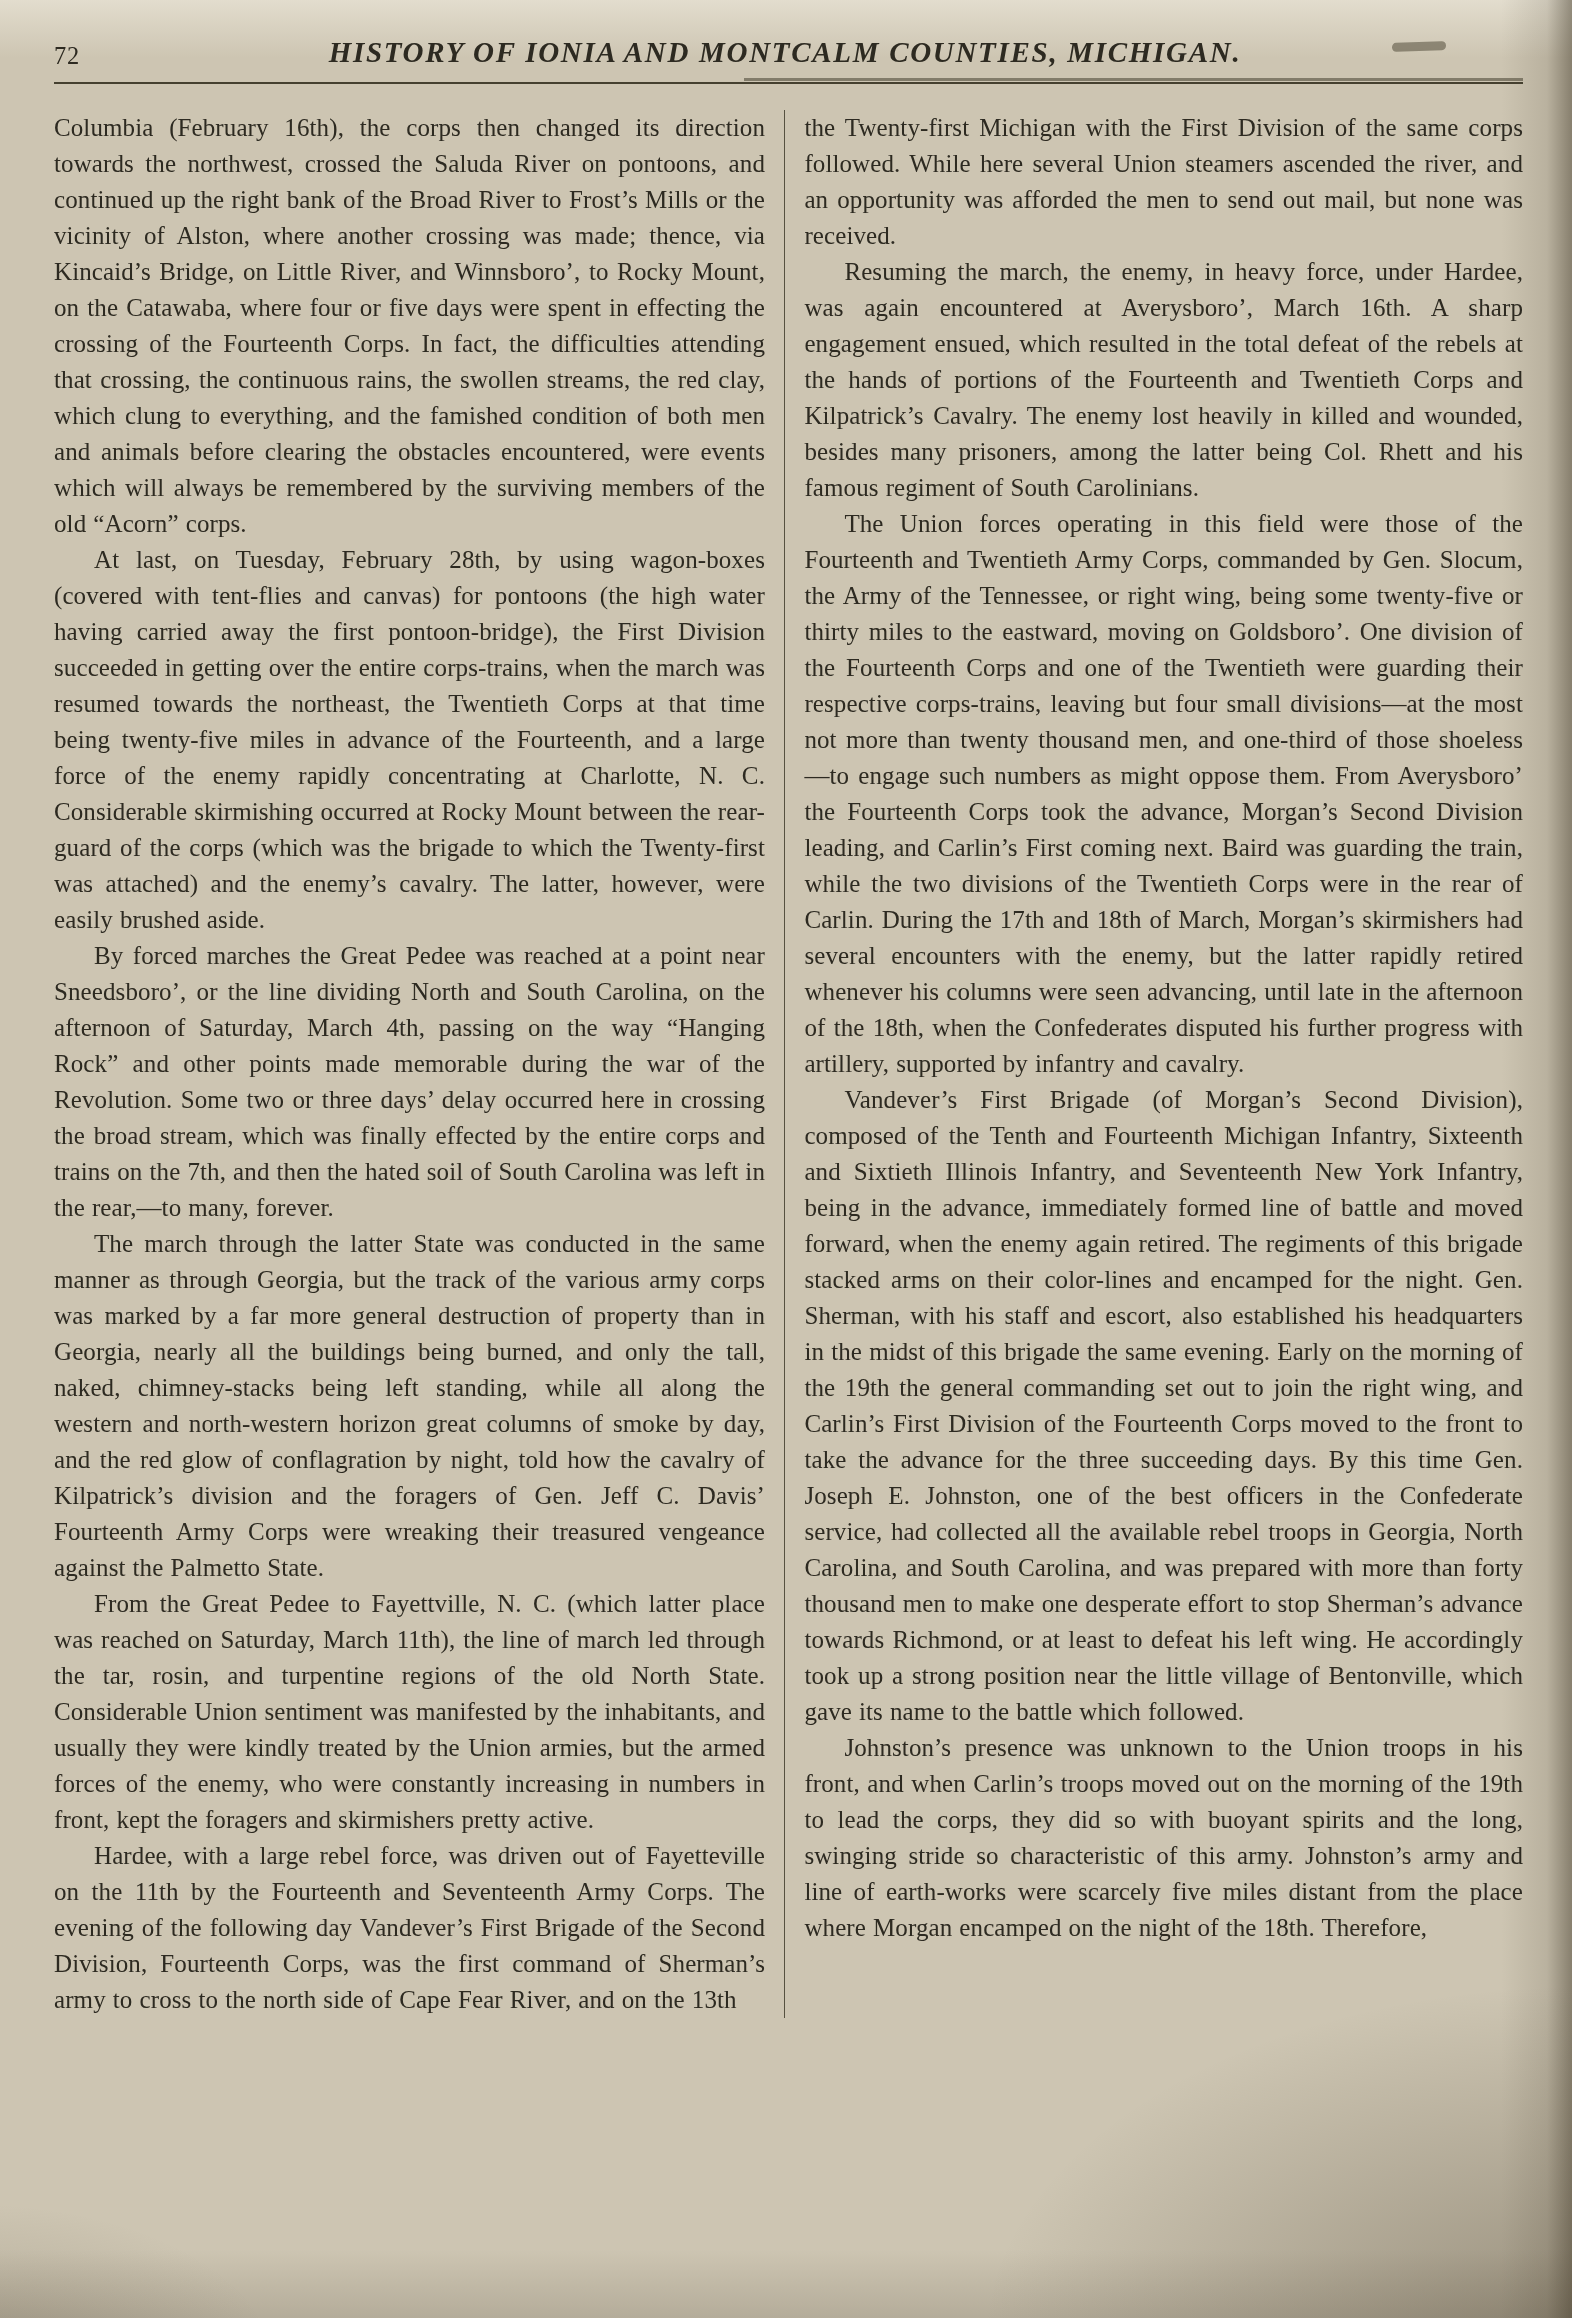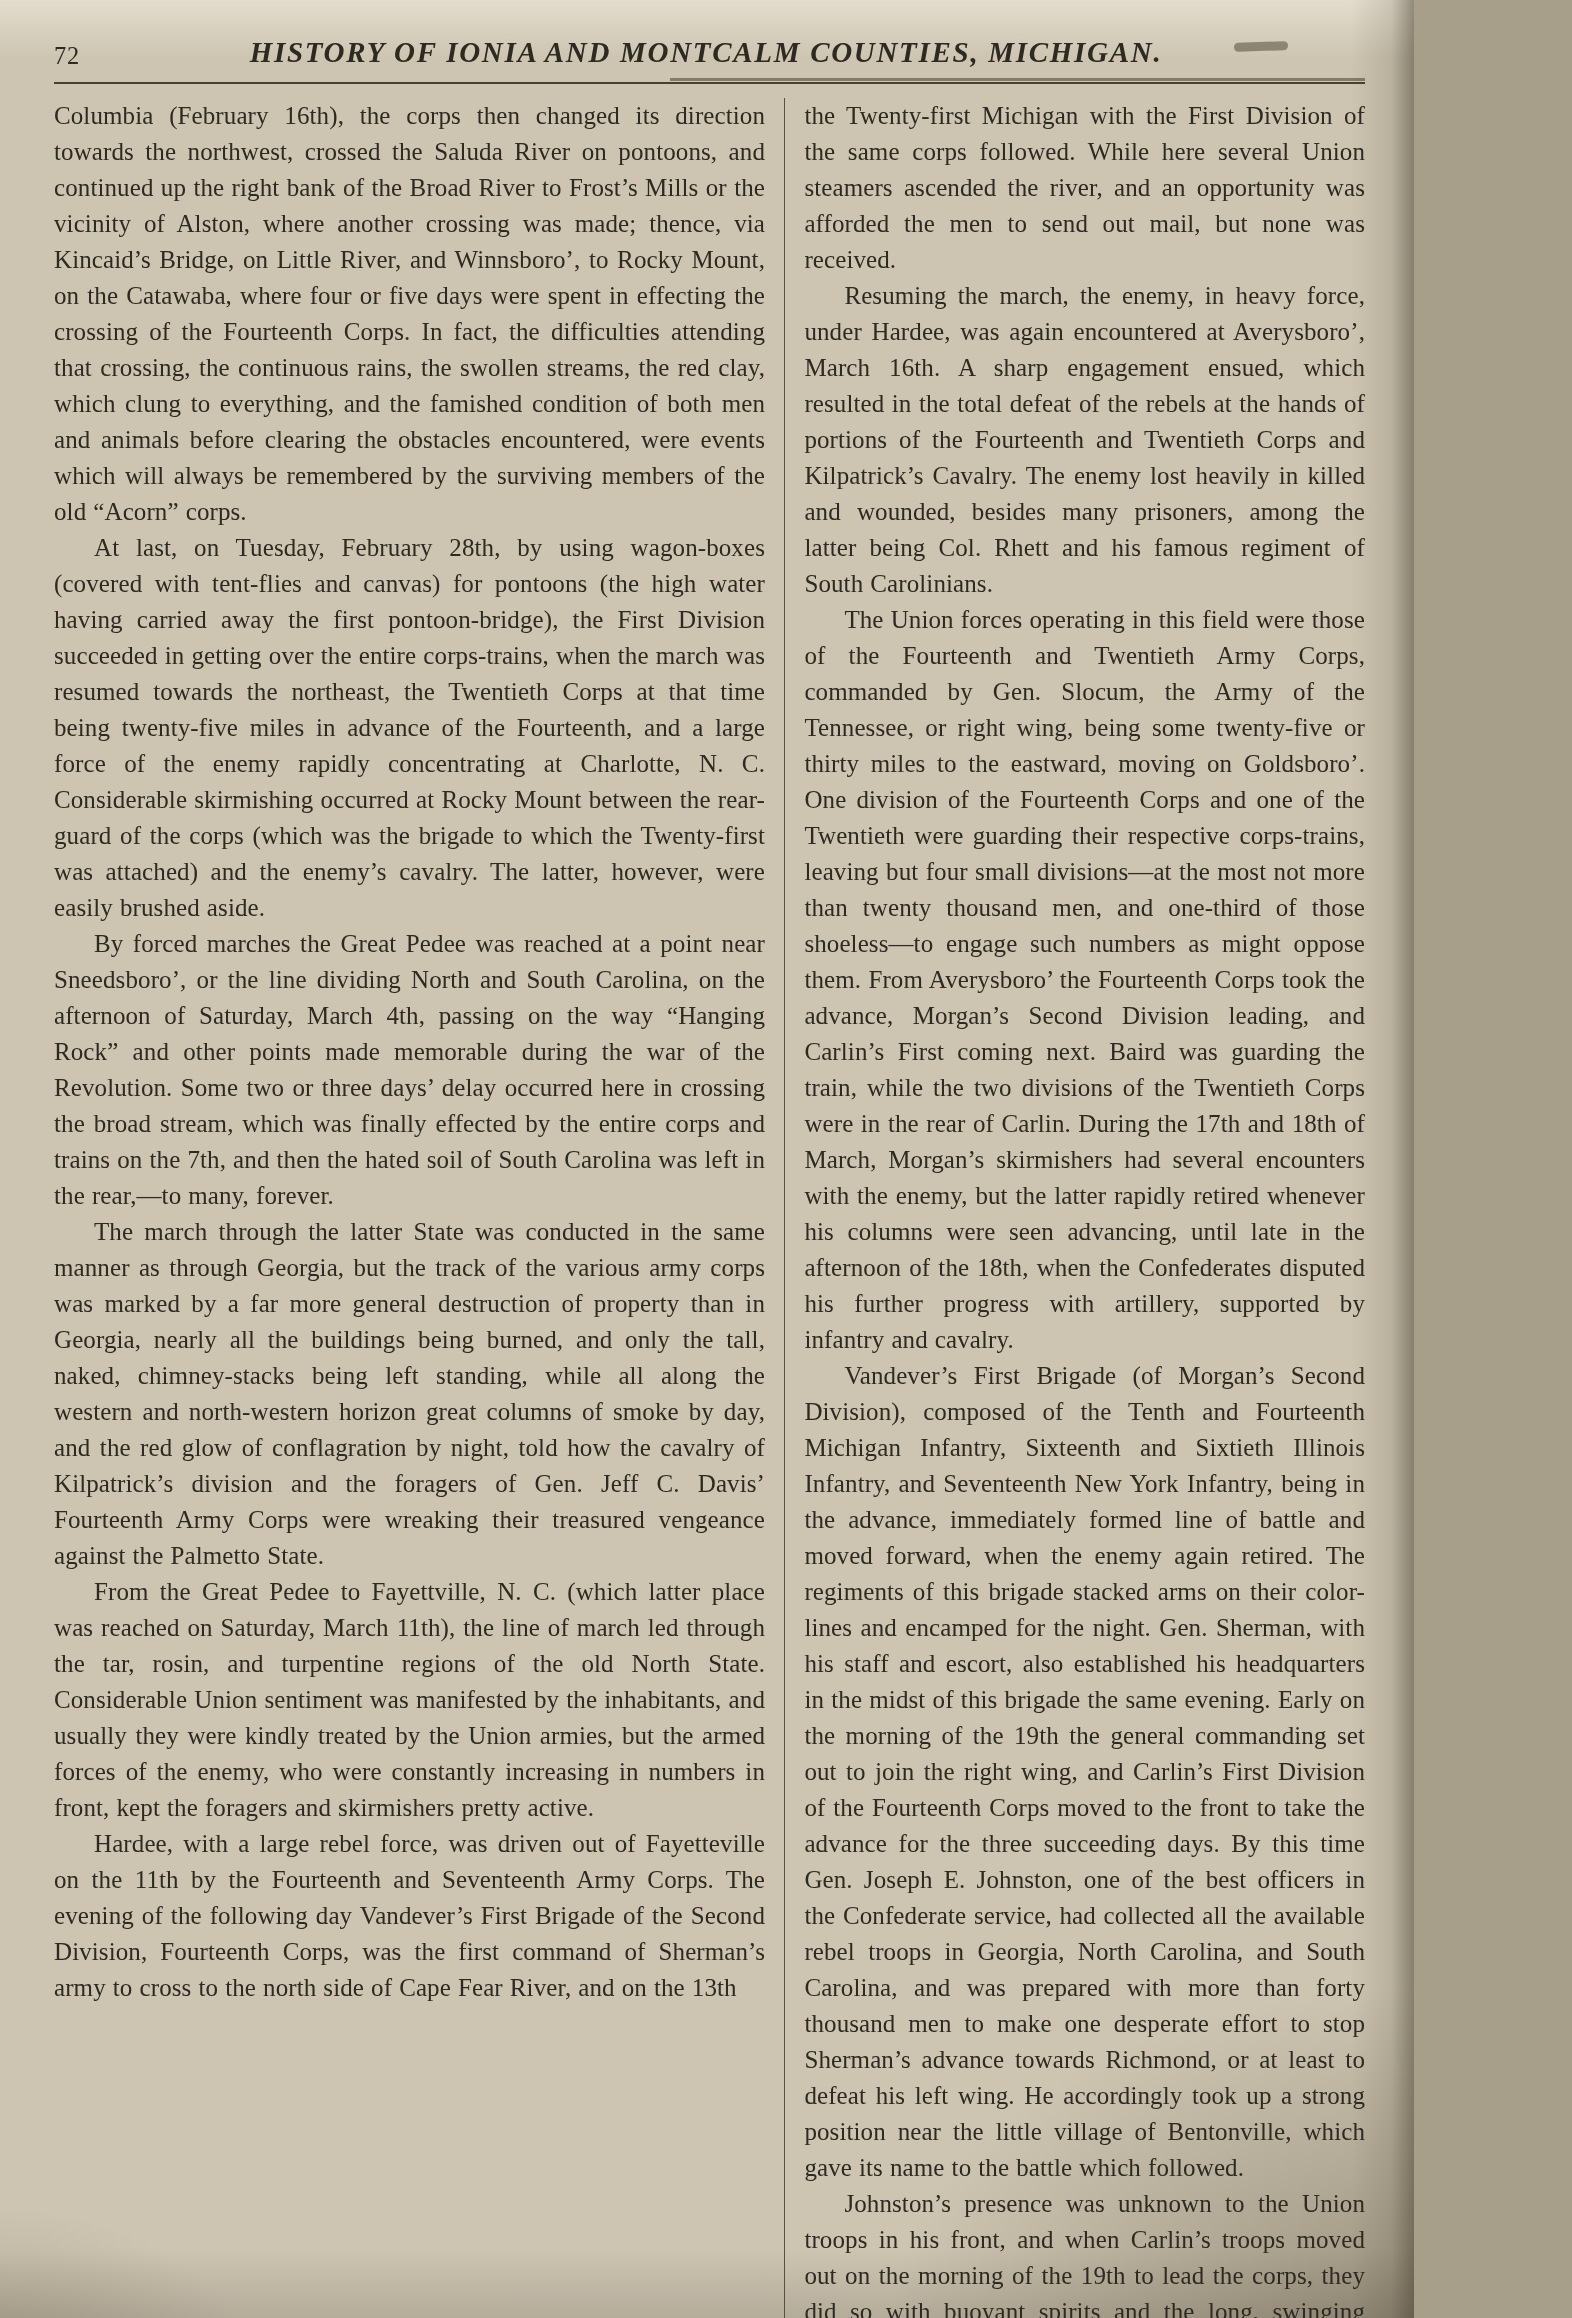--- a/index.html
+++ b/index.html
@@ -1,18 +1,18 @@
 <!DOCTYPE html>
 <html lang="en" style="font-size:11px"><head>
 <meta charset="utf-8">
 <style>
   html, body { margin: 0; padding: 0; background: #a89f8b; }
   .page {
     position: relative;
-    width: 1414px;
+    width: 1572px;
     height: 2319px;
     overflow: hidden;
     font-family: "Liberation Serif", "DejaVu Serif", serif;
     color: #2d2a21;
     background:
       radial-gradient(ellipse 55% 22% at 101% 101%, rgba(70,60,42,0.40), rgba(70,60,42,0) 70%),
       radial-gradient(ellipse 28% 10% at -2% 102%, rgba(70,60,42,0.22), rgba(70,60,42,0) 70%),
       linear-gradient(270deg, rgba(66,58,42,0.50) 0%, rgba(66,58,42,0.14) 1.6%, rgba(66,58,42,0) 4.5%),
       linear-gradient(0deg, rgba(66,58,42,0.18) 0%, rgba(66,58,42,0) 3%),
       linear-gradient(180deg, rgba(244,240,228,0.55) 0%, rgba(244,240,228,0) 2.5%),
@@ -57,21 +57,21 @@
   .header-rule .rule-thick {
     position: absolute;
     top: -6.3px;
     right: 0;
     width: 53%;
     height: 3.5px;
     background: rgba(69,64,47,0.55);
   }
   .columns {
     display: flex;
-    margin: 14px 49px 0 54px;
+    margin: 26px 49px 0 54px;
     align-items: stretch;
   }
   .col {
     width: 711px;
     flex: 0 0 auto;
   }
   .col-left  { padding-right: 19px; }
   .col-right { padding-left: 19px; flex: 1 1 auto; width: auto; }
   .col-divider {
     width: 1.4px;

